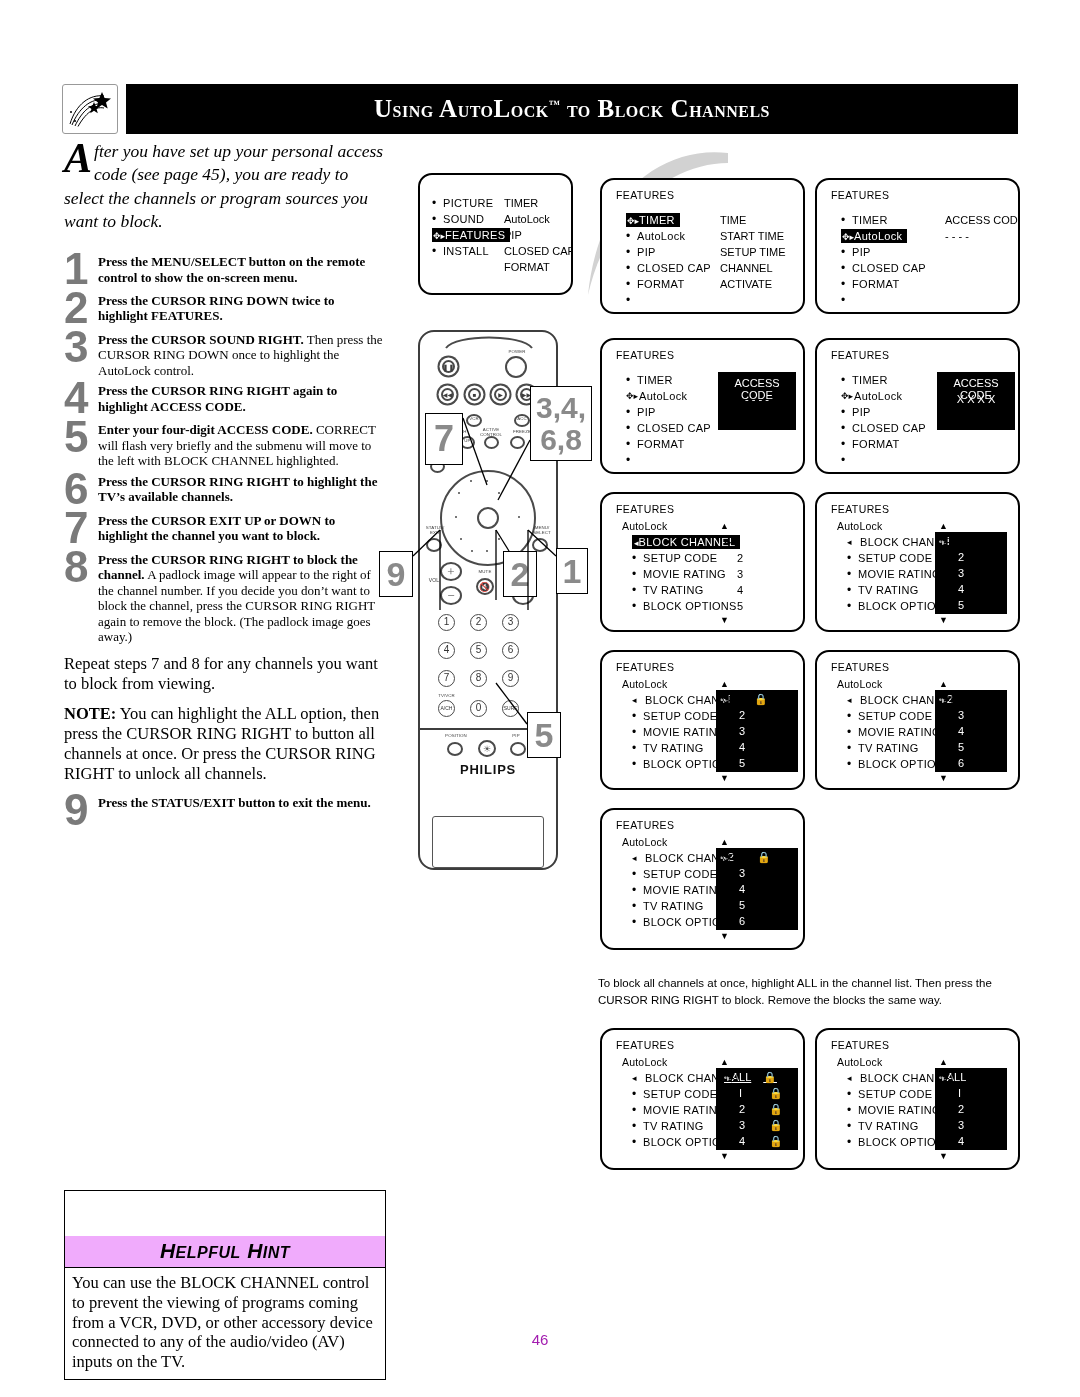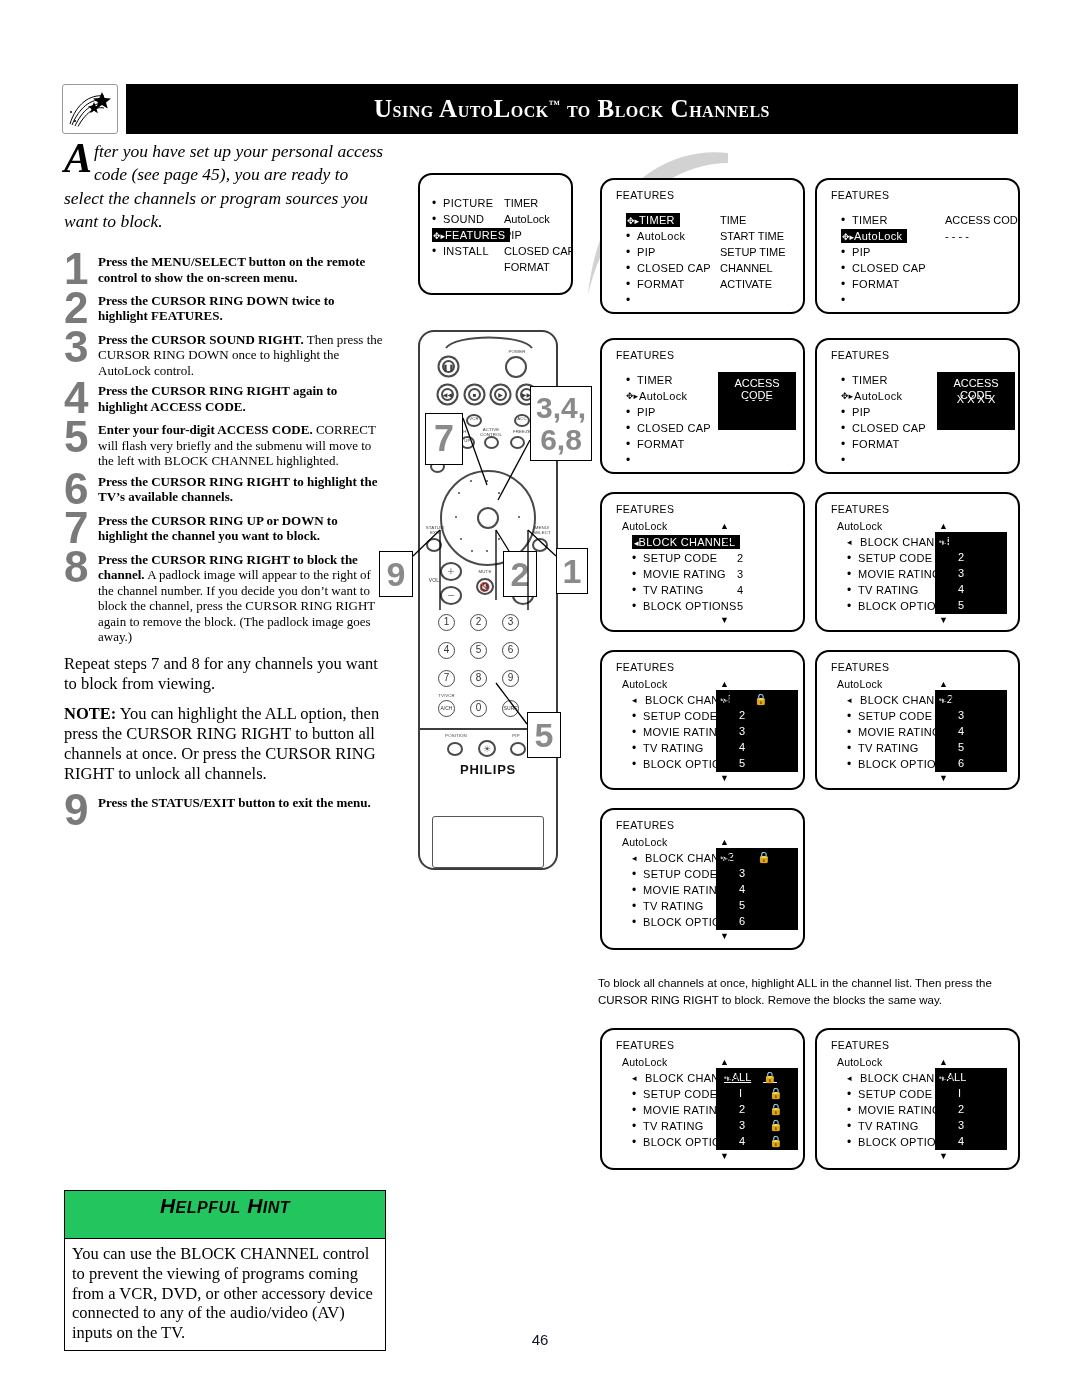--- a/index.html
+++ b/index.html
@@ -49,31 +49,31 @@
     font-weight:bold; font-size:44px; line-height:0.84; letter-spacing:-1px;
   }
   .step-body { flex:1; font-size:13px; line-height:1.19; padding-top:3px; }
   .step-body b { font-weight:bold; }
 
   .para { font-size:16.5px; line-height:1.21; margin:10px 0 0 0; }
 
   
   .hint-box { position:absolute; left:64px; top:1190px; width:322px; border:1.5px solid #000; }
   .hint-head {
-    background:#22c55e; border-bottom:1.5px solid #000; text-align:center;
+    background:#f0abfc; border-bottom:1.5px solid #000; text-align:center;
     font-family:"Liberation Sans", sans-serif; font-weight:bold; font-style:italic;
-    font-size:21px; padding:3px 0 20px 0; letter-spacing:.5px;
+    font-size:21px; padding:3px 0 4px 0; letter-spacing:.5px;margin-top:45px;
   }
   .hint-head .sc { font-size:16px; }
   .hint-body { font-size:16.5px; line-height:1.2; padding:5px 7px 7px 7px; }
 
   
   .page-num {
     position:absolute; left:0; top:1331px; width:1080px; text-align:center;
-    font-family:"Liberation Sans", sans-serif; font-size:15px; color:#0f172a;
+    font-family:"Liberation Sans", sans-serif; font-size:15px; color:#a21caf;
   }
 
   
   .tvbox {
     position:absolute; border:2px solid #000; border-radius:14px;
     background:#fff; overflow:hidden;
     font-family:"Liberation Sans", sans-serif;
   }
   .tv-title {
     position:absolute; left:14px; top:9px; font-size:10.5px; letter-spacing:.4px;
@@ -212,21 +212,21 @@
     <div class="step-body"><b>Enter your four-digit ACCESS CODE.</b><span> CORRECT will flash very briefly and the submenu will move to the left with BLOCK CHANNEL highlighted.</span></div>
   </div>
 
   <div class="step">
     <div class="step-num">6</div>
     <div class="step-body"><b>Press the CURSOR RING RIGHT to highlight the TV’s available channels.</b><span></span></div>
   </div>
 
   <div class="step">
     <div class="step-num">7</div>
-    <div class="step-body"><b>Press the CURSOR RING UP or DOWN to highlight the channel you want to block.</b><span></span></div>
+    <div class="step-body"><b>Press the CURSOR EXIT UP or DOWN to highlight the channel you want to block.</b><span></span></div>
   </div>
 
   <div class="step">
     <div class="step-num">8</div>
     <div class="step-body"><b>Press the CURSOR RING RIGHT to block the channel.</b><span> A padlock image will appear to the right of the channel number. If you decide you don’t want to block the channel, press the CURSOR RING RIGHT again to remove the block. (The padlock image goes away.)</span></div>
   </div>
 
   <p class="para">Repeat steps 7 and 8 for any channels you want to block from viewing.</p>
 
   <p class="para"><b>NOTE:</b><span> You can highlight the ALL option, then press the CURSOR RING RIGHT to button all channels at once. Or press the CURSOR RING RIGHT to unlock all channels.</span></p>

